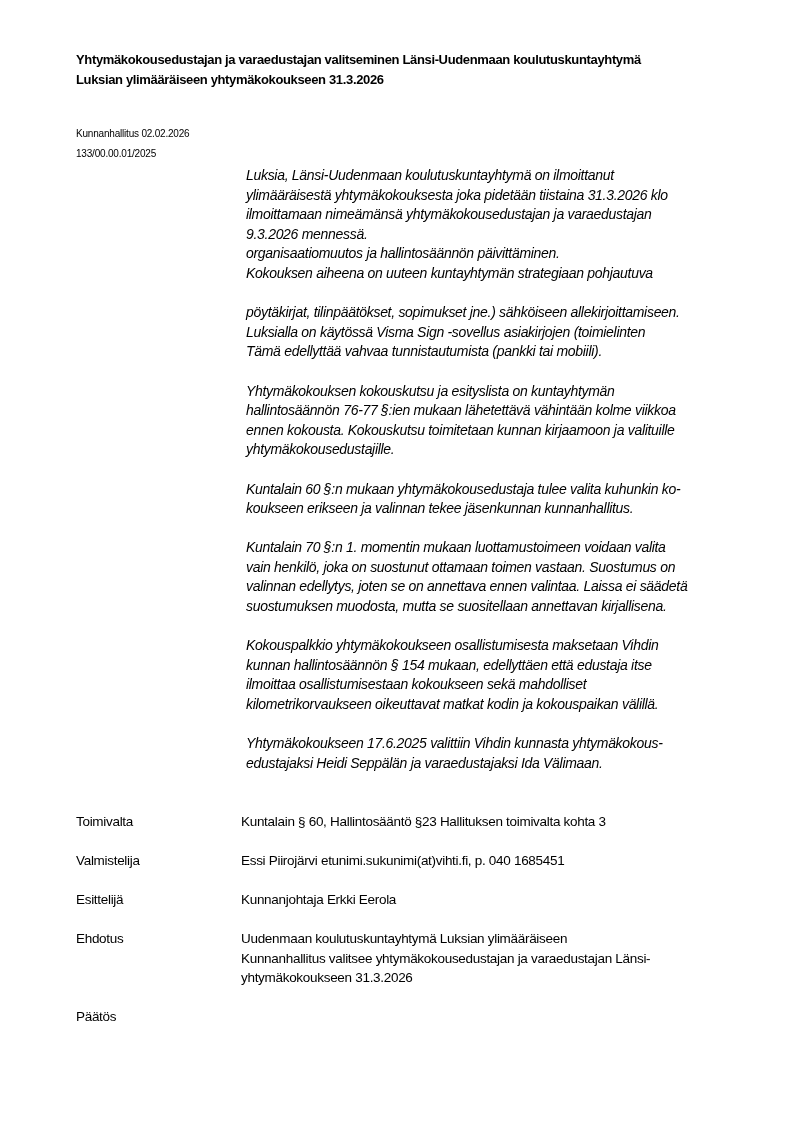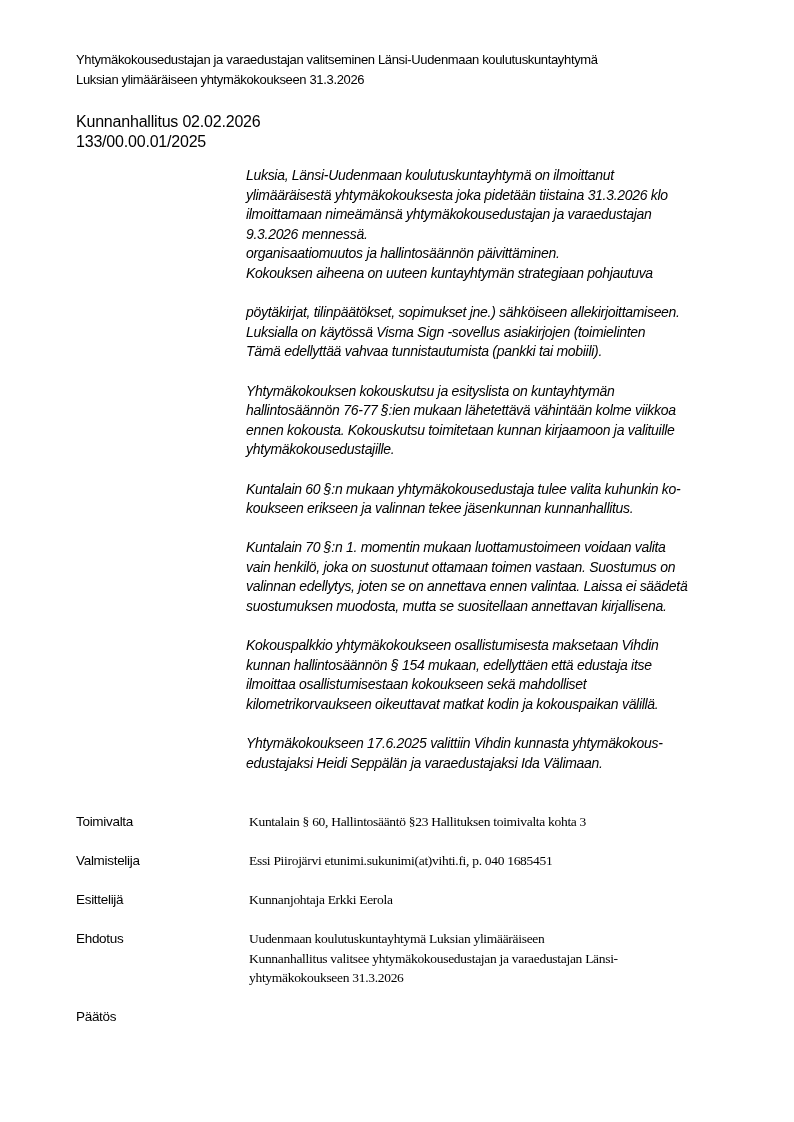--- a/index.html
+++ b/index.html
@@ -1,28 +1,28 @@
 <!DOCTYPE html>
 <html><head>
   <meta charset="utf-8">
   <style>
     html, body { margin: 0; padding: 0; background: #ffffff; }
     body { width: 794px; height: 1122px; position: relative; overflow: hidden;
            font-family: "Liberation Sans", sans-serif; color: #000; }
     .page { position: absolute; left: 0; top: 0; width: 794px; height: 1122px; }
     .title { position: absolute; left: 76px; top: 50px; width: 680px;
-             font-weight: normal; font-size: 13px; line-height: 20px; letter-spacing: -0.35px; }
+             font-weight: bold; font-size: 13px; line-height: 20px; letter-spacing: -0.35px; }
     .title div { white-space: nowrap; }
-    .meta { position: absolute; left: 76px; top: 112px; font-size: 16px; line-height: 19.5px; letter-spacing: -0.2px; }
+    .meta { position: absolute; left: 76px; top: 124px; font-size: 10px; line-height: 19.5px; letter-spacing: -0.2px; }
     .body { position: absolute; left: 246px; top: 166px; width: 500px; font-size: 14px; line-height: 19.6px; letter-spacing: -0.3px; font-style: italic; }
     .para { margin: 0 0 19.6px 0; }
     .para .ln { display: block; white-space: nowrap; }
     .row { position: absolute; left: 76px; font-size: 13.5px; line-height: 19.6px; letter-spacing: -0.3px; }
     .row .lbl { position: absolute; left: 0; top: 0; white-space: nowrap; }
-    .row .val { position: absolute; left: 173px; top: 0; white-space: nowrap; font-family: Liberation Serif, serif; }
+    .row .val { position: absolute; left: 165px; top: 0; white-space: nowrap; }
     .row .val .ln { display: block; }
   </style>
 </head>
 <body>
 
 <div class="page">
 
   <div class="title">
     <div>Yhtymäkokousedustajan ja varaedustajan valitseminen Länsi-Uudenmaan koulutuskuntayhtymä</div>
     <div>Luksian ylimääräiseen yhtymäkokoukseen 31.3.2026</div>

